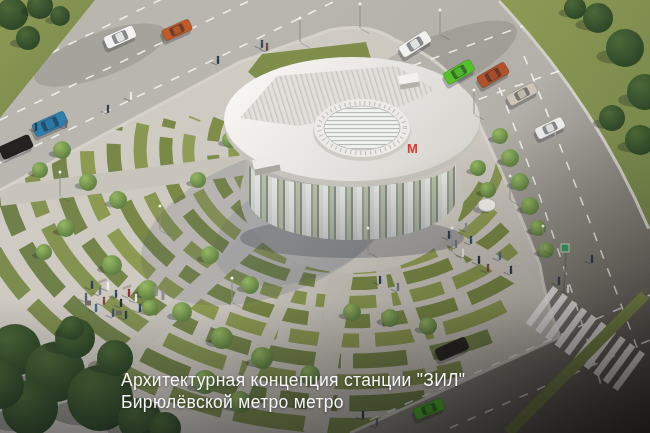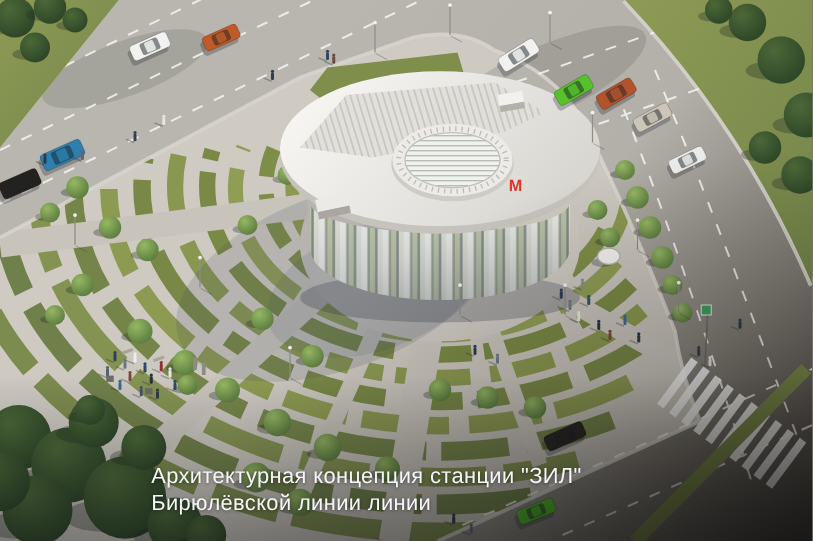--- a/index.html
+++ b/index.html
@@ -712,15 +712,15 @@
           <circle cx="0" cy="-24" r="1.5" fill="#f4f2ec"></circle>
         </g>
       </g>
 
   <rect x="0" y="300" width="650" height="133" fill="url(#bottomFade)"></rect>
   <rect x="0" y="0" width="650" height="433" fill="url(#vig)"></rect>
 </svg>
 
 <div class="caption">
   <div>Архитектурная концепция станции "ЗИЛ"</div>
-  <div>Бирюлёвской линии линии</div>
+  <div>Бирюлёвской метро метро</div>
 </div>
 </div>
 
 </body></html>

